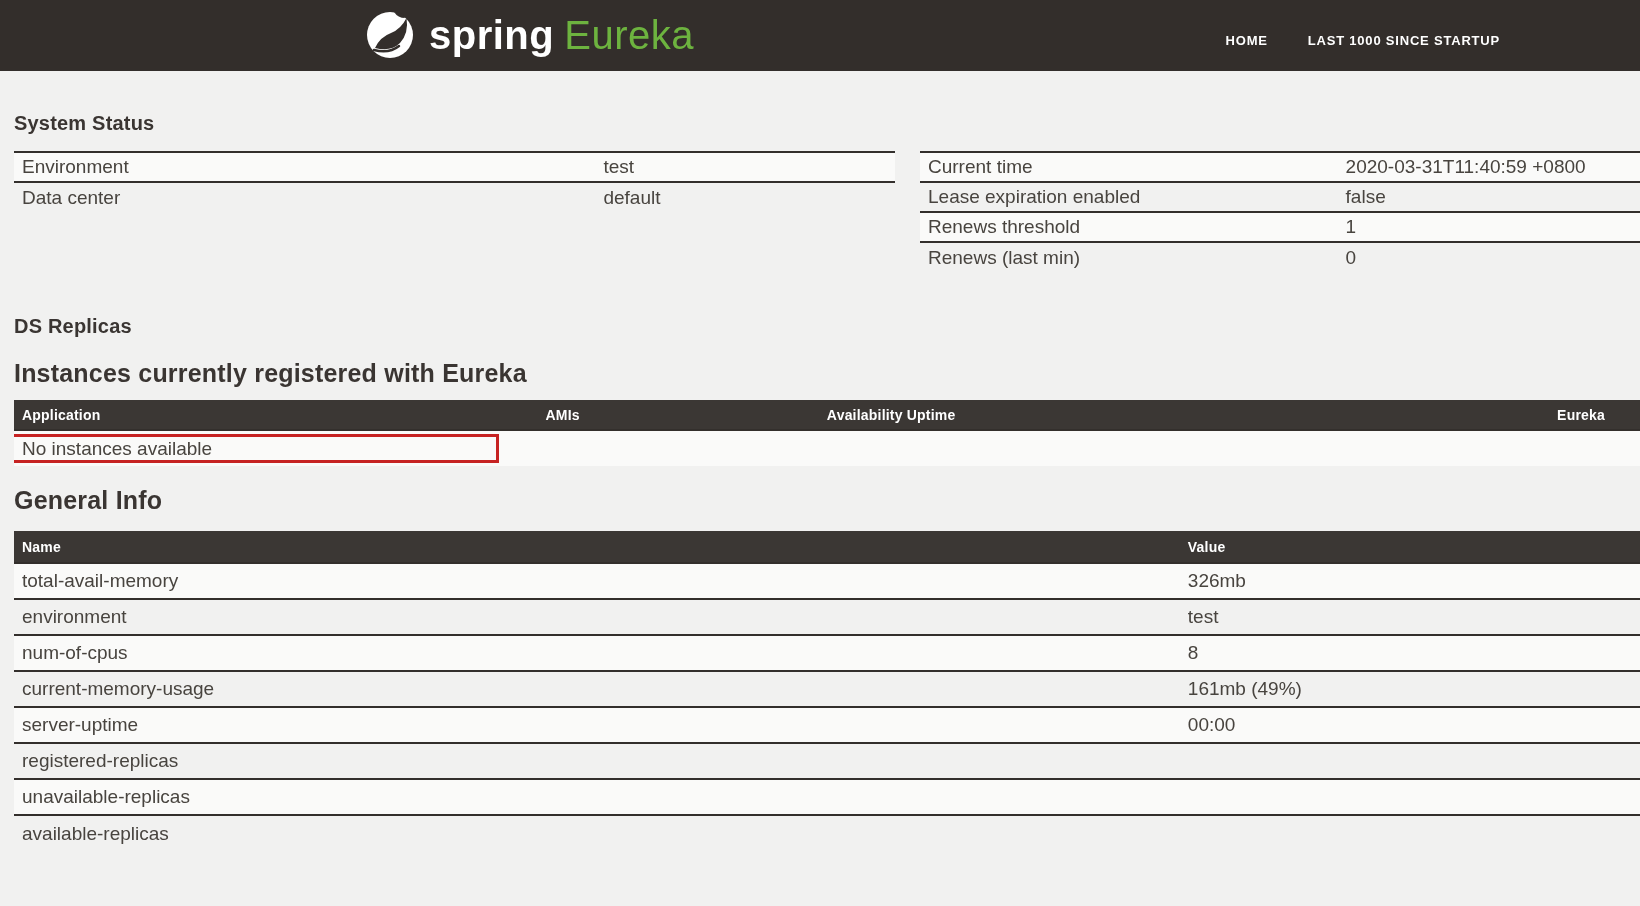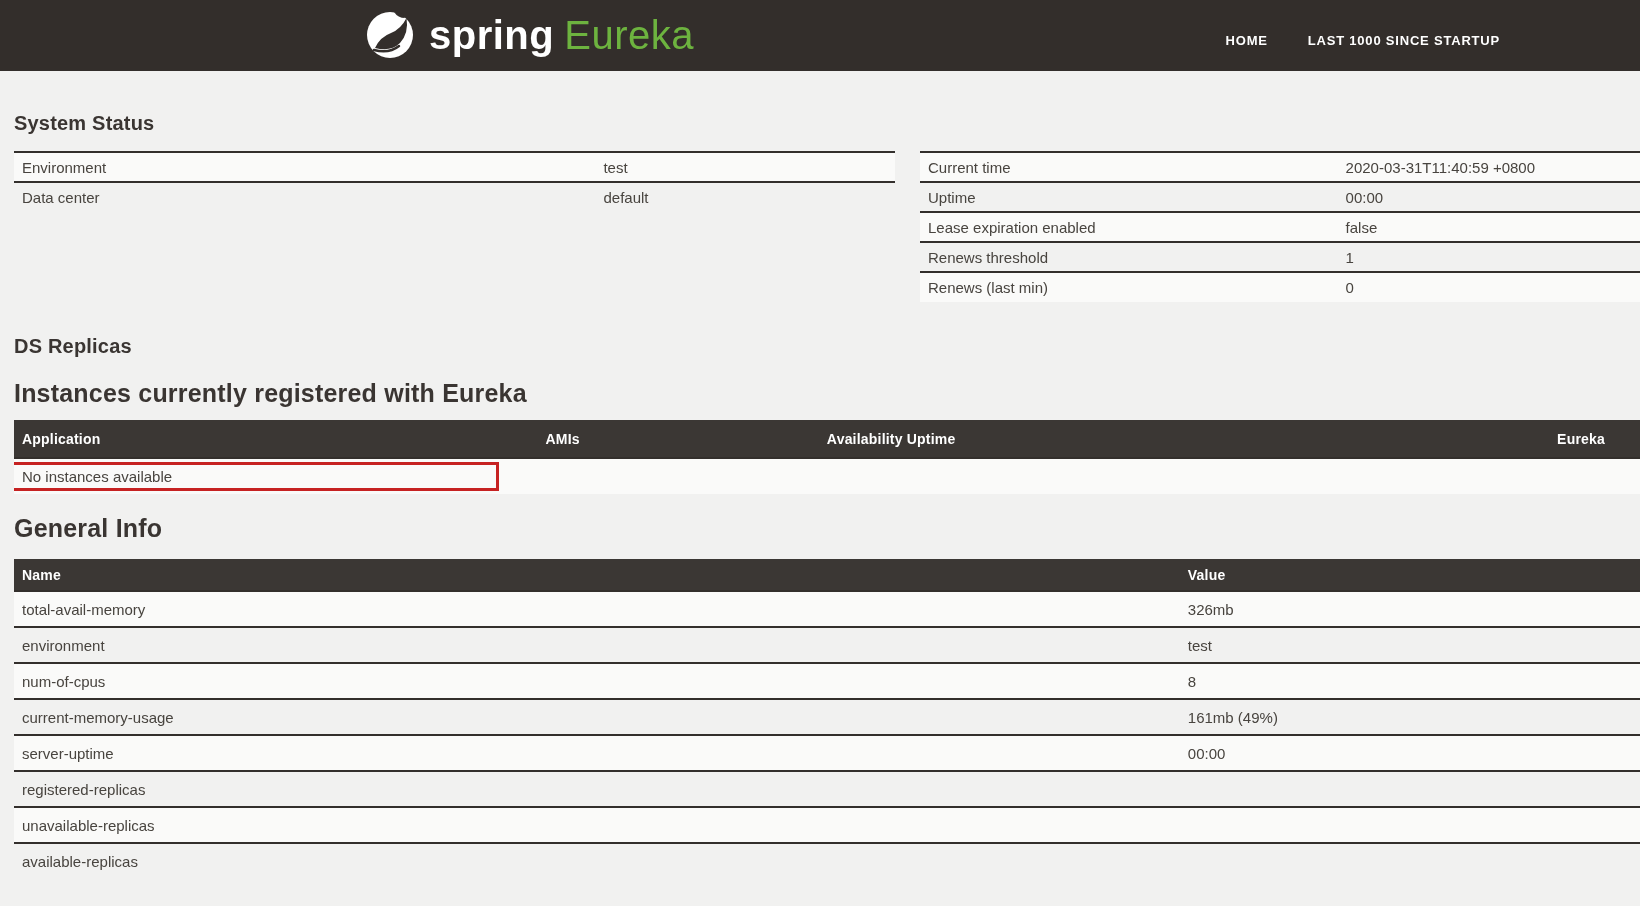--- a/index.html
+++ b/index.html
@@ -33,42 +33,42 @@
   main{padding:36px 0 0 14px;}
   .section-heading{
     margin:0;color:#3a3532;font-weight:bold;
     font-size:20px;line-height:32px;letter-spacing:0.2px;
   }
   .sub-heading{font-size:25px;line-height:30px;}
   
   table{border-collapse:collapse;width:100%;table-layout:fixed;}
   td,th{
     padding:0 8px;vertical-align:middle;text-align:left;
-    font-size:15px;color:#48443f;overflow:hidden;white-space:nowrap;
+    font-size:19px;color:#48443f;overflow:hidden;white-space:nowrap;
   }
   tbody td{border-top:2px solid #332f2c;}
   tbody tr{height:30px;background:transparent;}
   tbody tr:nth-child(odd){background:#fafaf9;}
   
   .status-tables{display:flex;align-items:flex-start;margin-top:12px;}
   .status-table-left{width:881px;flex:none;}
   .status-table-right{flex:1;margin-left:25px;}
   
   thead th{
     background:#3b3734;color:#ffffff;font-weight:bold;font-size:14px;
     letter-spacing:0.2px;
   }
   .instances-table{margin-top:12px;}
-  .instances-table thead tr{height:38px;}
+  .instances-table thead tr{height:30px;}
   .instances-table tbody tr{height:36px;}
   .instances-table th:last-child{text-align:right;padding-right:35px;}
   .general-table{margin-top:16px;}
   .general-table thead tr{height:32px;margin-top:32px;}
   .general-table tbody tr{height:36px;}
-  .ds-heading{margin-top:28px;}
+  .ds-heading{margin-top:38px;}
   .instances-heading{margin-top:16px;}
   .general-heading{margin-top:19px;}
   
   .empty-cell{position:relative;}
   .red-annotation{
     position:absolute;left:-11px;top:3px;width:496px;height:29px;
     border:3px solid #c62222;box-sizing:border-box;pointer-events:none;
   }
 </style>
 </head>
@@ -118,24 +118,20 @@
       <colgroup>
           <col style="width:58%">
           <col style="width:42%">
         </colgroup>
       <tbody>
         <tr>
           <td>Current time</td>
           <td>2020-03-31T11:40:59 +0800</td>
         </tr>
         <tr>
-          <td>Uptime</td>
-          <td>00:00</td>
-        </tr>
-        <tr>
           <td>Lease expiration enabled</td>
           <td>false</td>
         </tr>
         <tr>
           <td>Renews threshold</td>
           <td>1</td>
         </tr>
         <tr>
           <td>Renews (last min)</td>
           <td>0</td>

